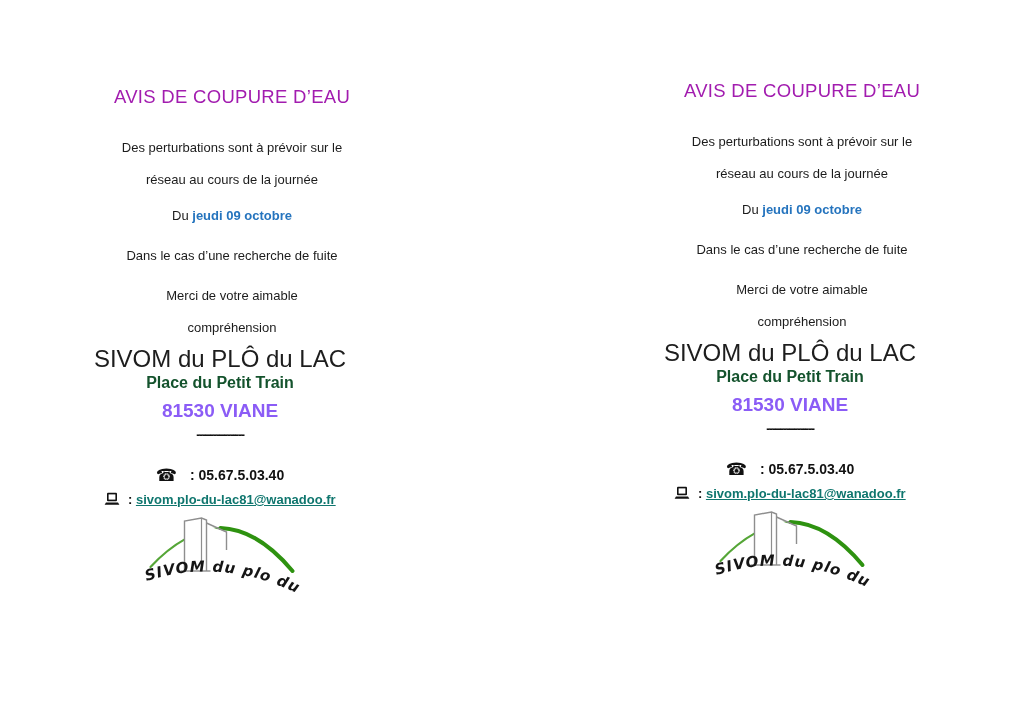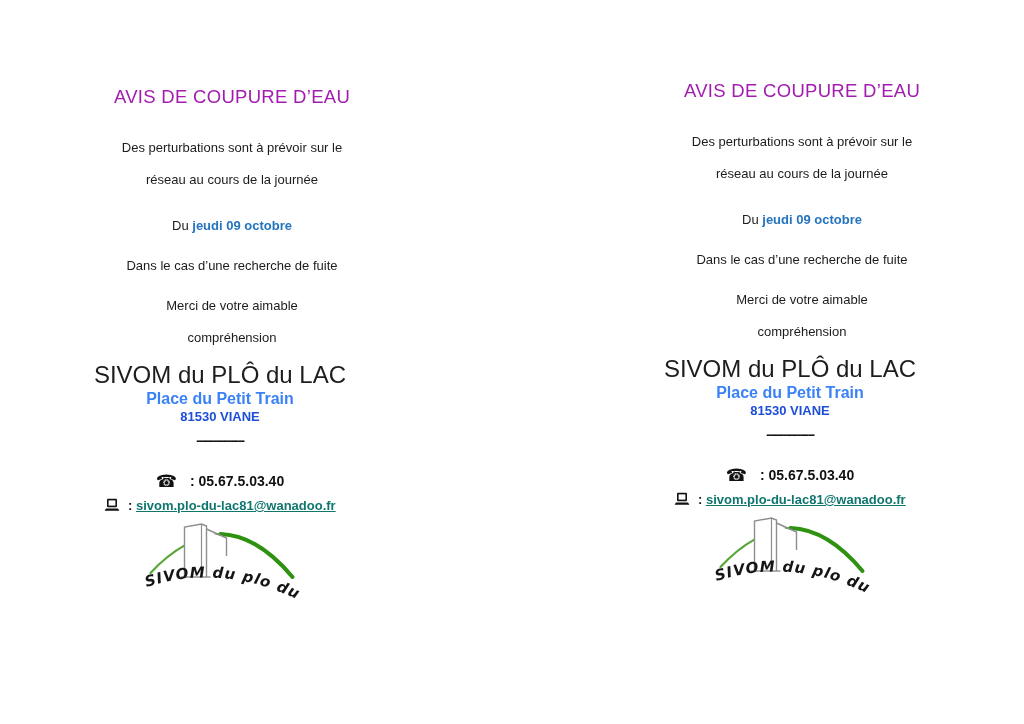--- a/index.html
+++ b/index.html
@@ -12,34 +12,34 @@
 
   .notice-title {
     font-size: 18.5px; font-weight: normal; color: #a21caf;
     letter-spacing: 0.3px; line-height: 22px;
   }
 
   .notice-body {
     margin-top: 24px; font-size: 13px; line-height: 32px; color: #1c1c1c;
   }
   .body-line { white-space: nowrap; }
-  .du-line   { margin-top: 14px; white-space: nowrap; }
+  .du-line   { margin-top: 4px; white-space: nowrap; }
   .du-date   { color: #2574BE; font-weight: bold; }
   .fuite-line { margin-top: 8px; }
   .merci-line { margin-top: 8px; }
 
   .org-name {
-    margin-top: 8px; font-size: 24px; line-height: 26px; color: #1d1d1d;
+    margin-top: 2px; font-size: 24px; line-height: 26px; color: #1d1d1d;
     font-family: "Liberation Sans", sans-serif; white-space: nowrap;
   }
 
   .contact-block { transform: translateX(-12px); }
 
-  .addr-line1 { margin-top: 2px;  font-size: 16px; font-weight: bold; line-height: 18px; color: #3b82f6; }
-  .addr-line2 { font-size: 13px; font-weight: bold; line-height: 18px; color: #1d4ed8; }
+  .addr-line1 { margin-top: 2px;  font-size: 16px; font-weight: bold; line-height: 18px; color: #14532d; }
+  .addr-line2 { margin-top: 10px; font-size: 19px; font-weight: bold; line-height: 18px; color: #8b5cf6; }
 
   .separator-line {
     margin-top: 8px; font-size: 12px; font-weight: bold; line-height: 14px;
     letter-spacing: -1.2px; color: #111;
   }
 
   .phone-line { margin-top: 24px; font-size: 14px; font-weight: bold; line-height: 18px; color: #111; }
   .phone-glyph { font-size: 17px; vertical-align: -1px; margin-right: 13px; font-family: "DejaVu Sans", sans-serif; font-weight: normal; }
 
   .email-line { margin-top: 7px; font-size: 13px; font-weight: bold; line-height: 18px; color: #111; }

